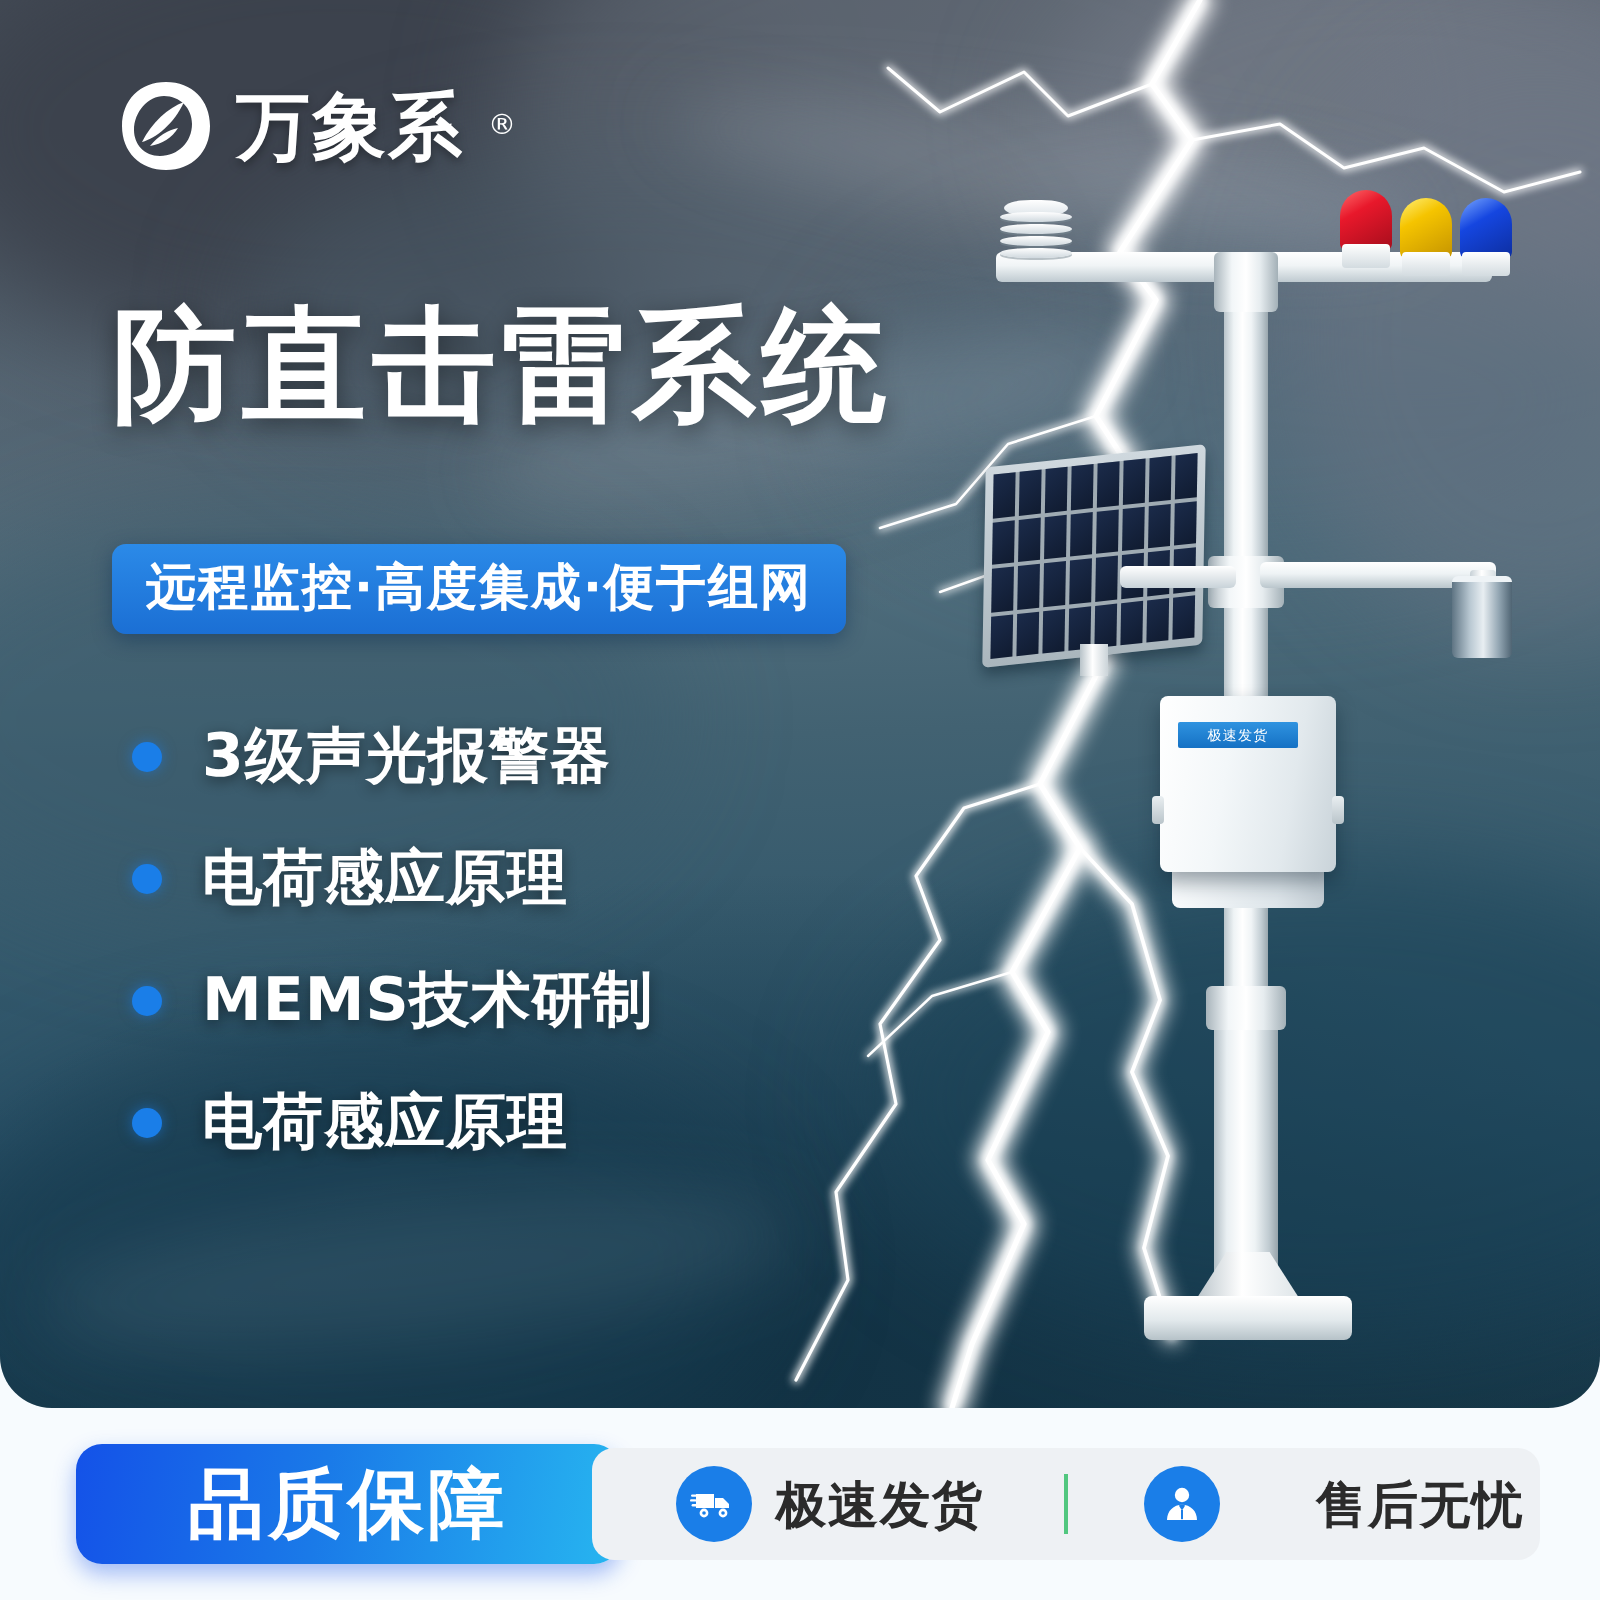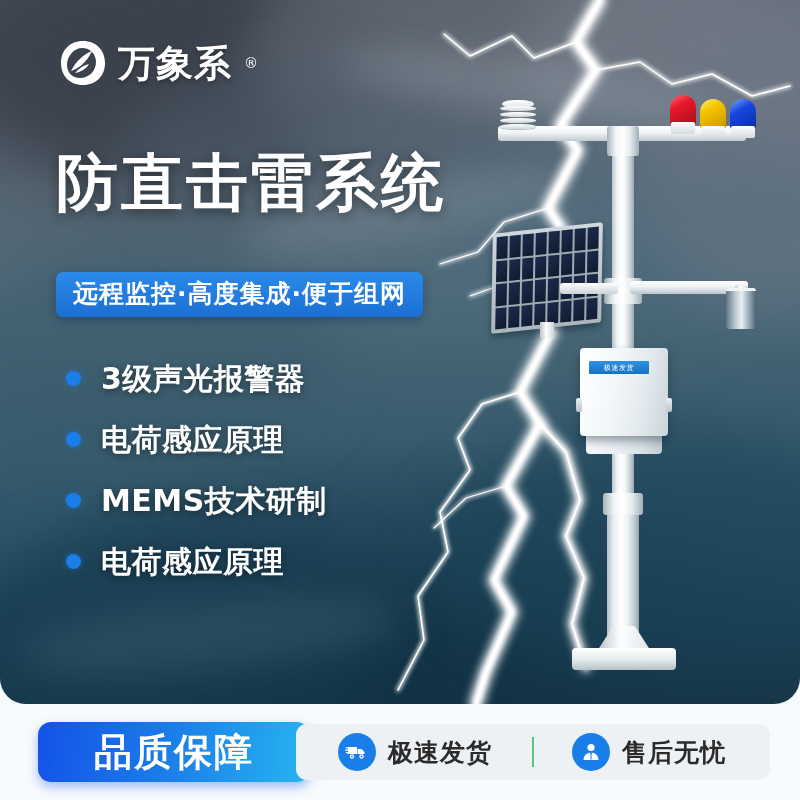--- a/index.html
+++ b/index.html
@@ -252,21 +252,21 @@
     display:flex;align-items:center;justify-content:center;flex:0 0 auto;
   }
   .svc-label{
     margin-left:12px;color:#2b2b2b;font-size:25px;font-weight:bold;letter-spacing:1px;
     font-family:"DejaVu Sans",sans-serif;line-height:1;
   }
   .svc-sep{
     width:2px;height:30px;background:#35c06a;opacity:.85;
   }
   .s1{margin-left:42px;}
-  .s2{margin-left:38px;}
+  .s2{margin-left:38px;gap:36px;}
   .sep-wrap{margin-left:40px;}
 </style>
 </head>
 <body>
 
 <div class="poster">
 
   <div class="photo">
     <div class="cloud c1"></div>
     <div class="cloud c2"></div>

